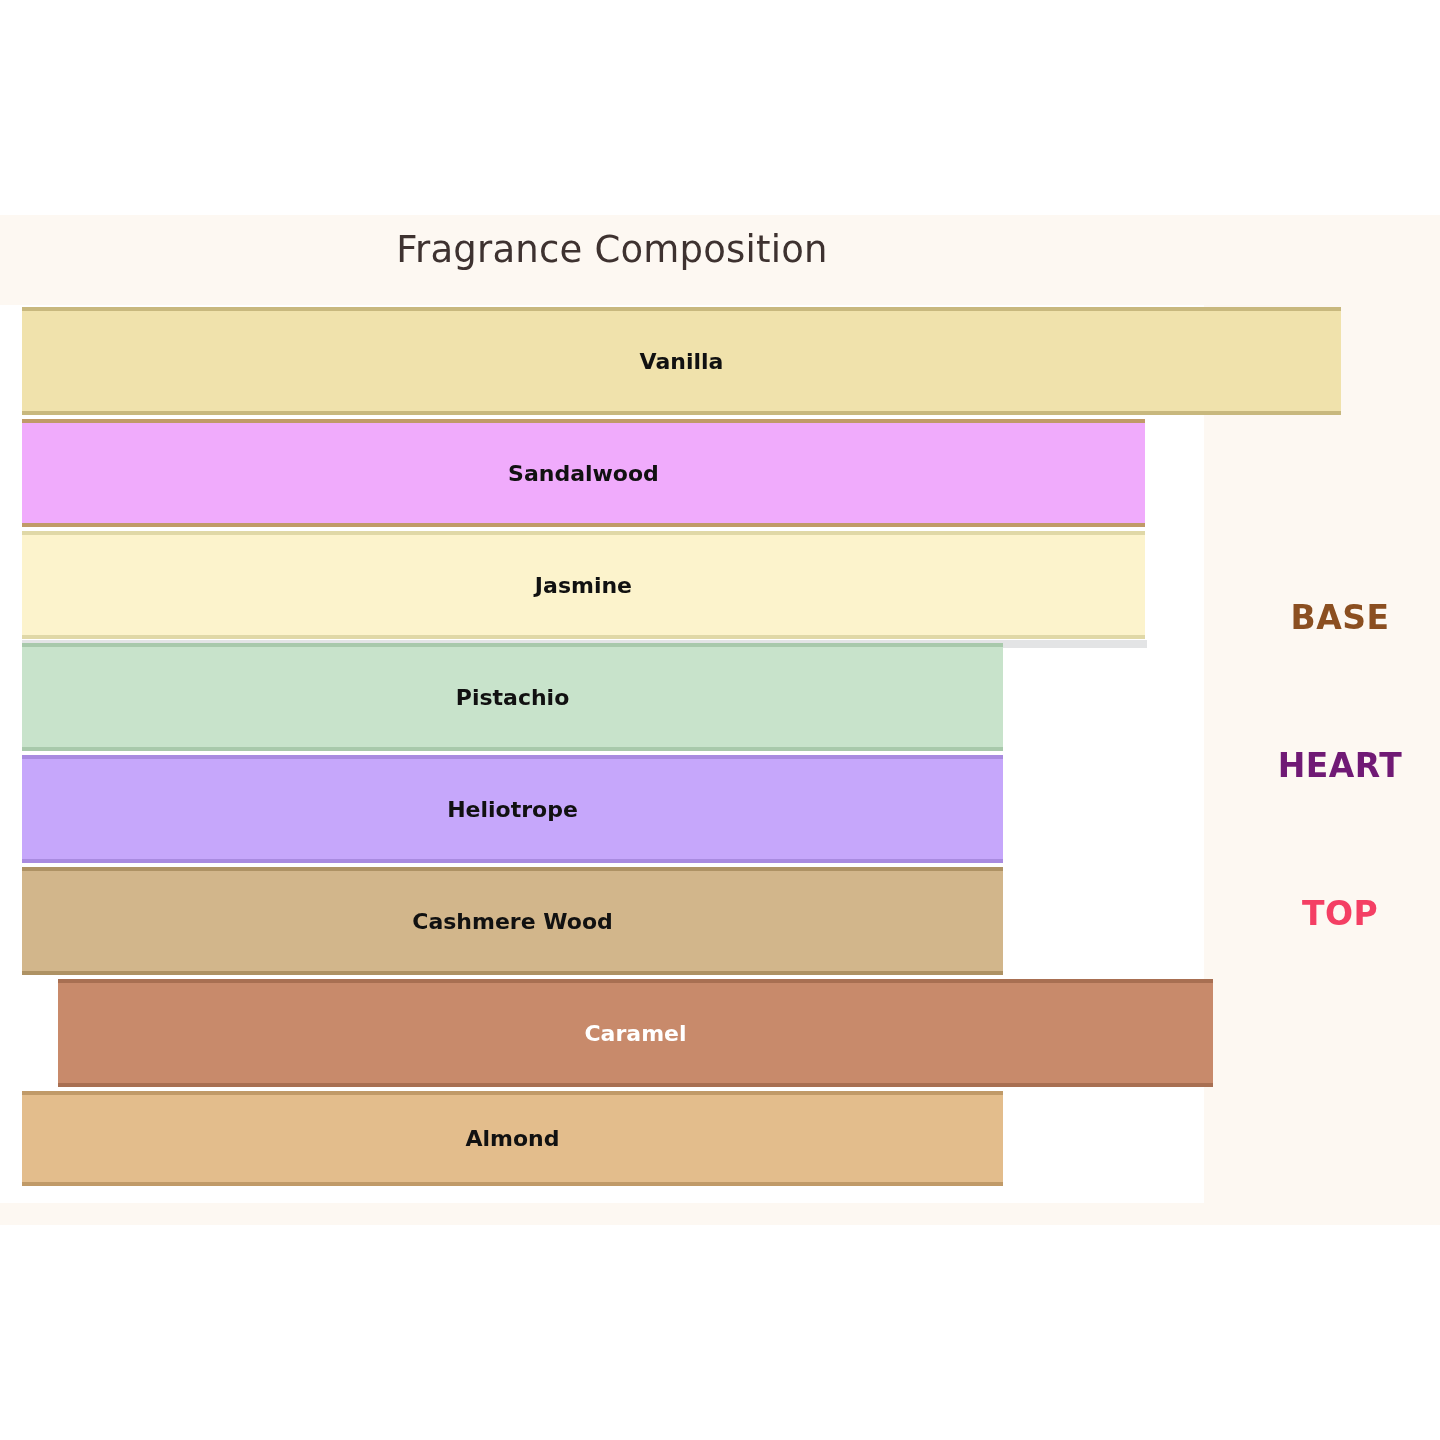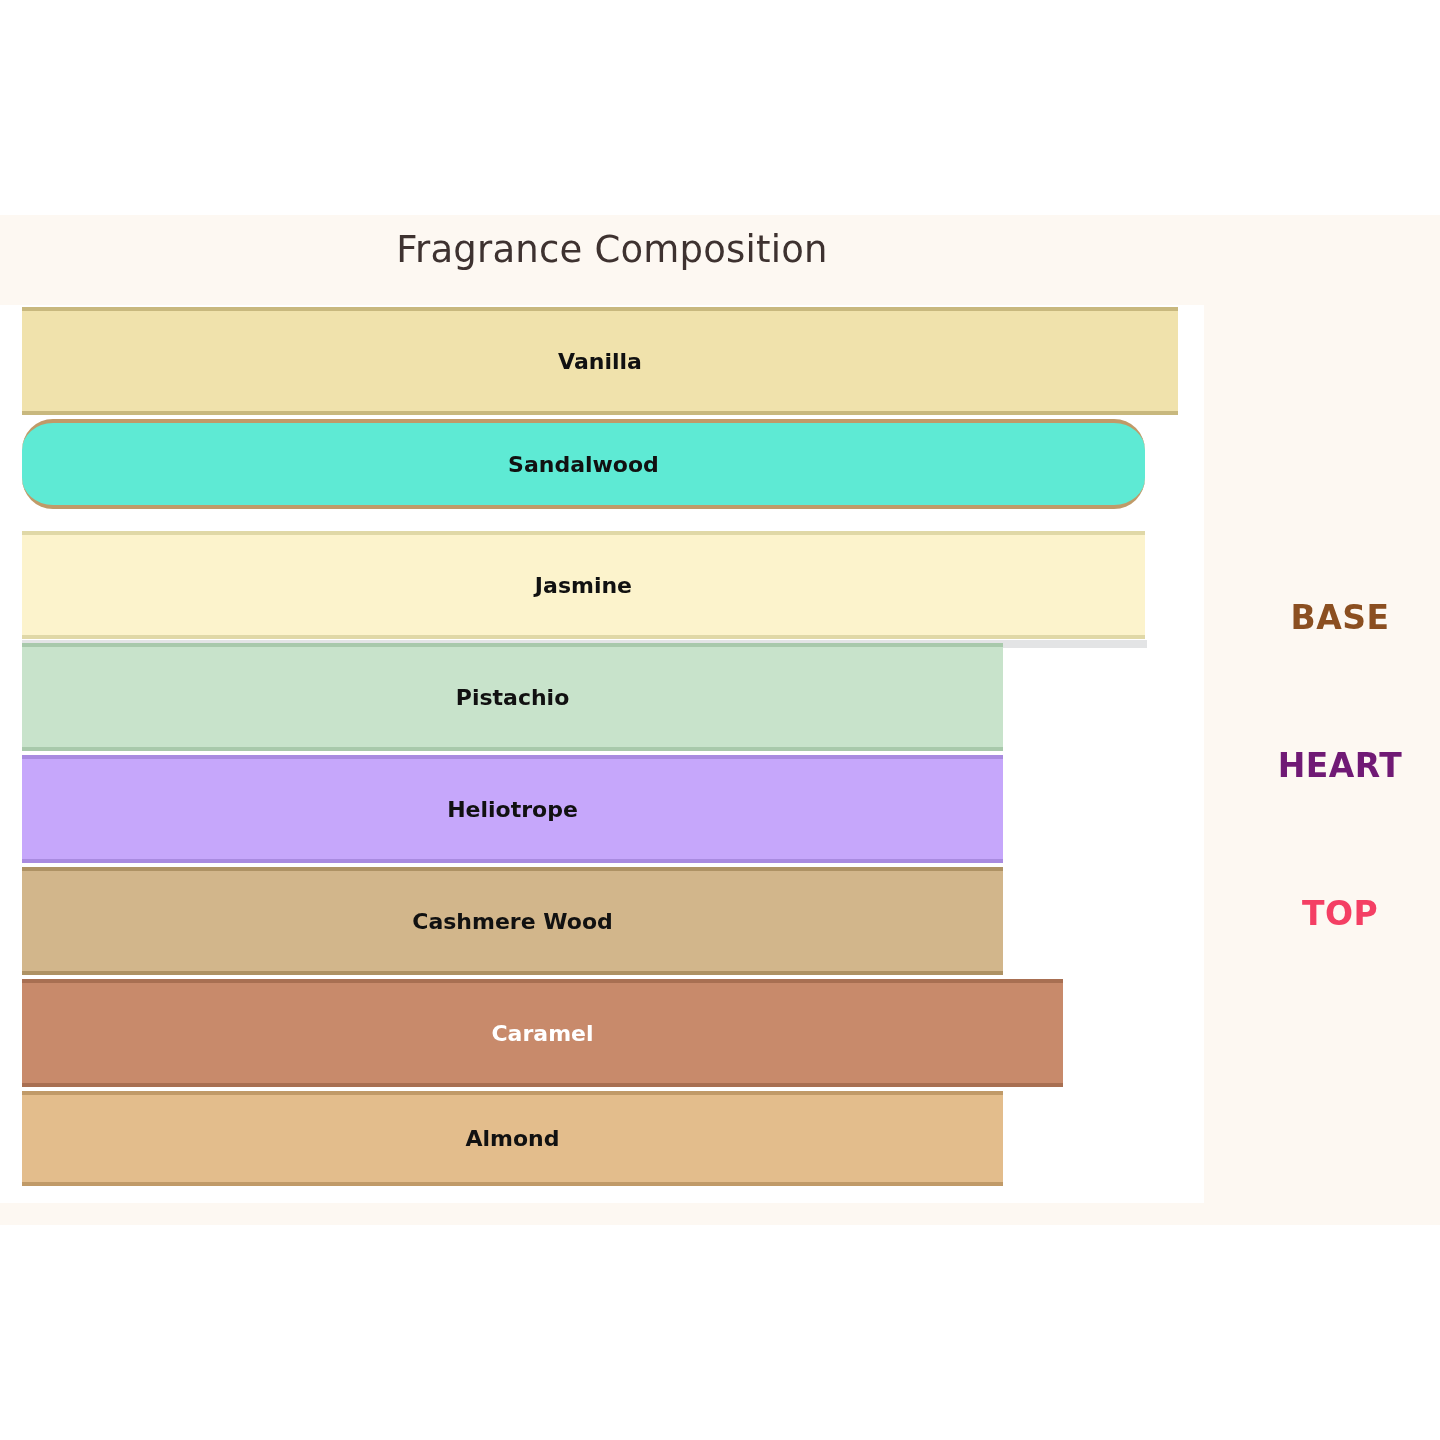--- a/index.html
+++ b/index.html
@@ -70,39 +70,39 @@
 
   <div class="fig-bg"></div>
 
   <div class="plot-panel"></div>
 
   <div class="chart-title">Fragrance Composition</div>
 
   <div class="grey-strip"></div>
 
   <div class="bars" id="bars">
-      <div class="bar" style="top: 0px; height: 108px; width: 1156px; background: rgb(240, 226, 172); border-top: 4px solid rgb(200, 184, 126); border-bottom: 4px solid rgb(200, 184, 126);">
+      <div class="bar" style="top: 0px; height: 108px; width: 1319px; background: rgb(240, 226, 172); border-top: 4px solid rgb(200, 184, 126); border-bottom: 4px solid rgb(200, 184, 126);">
         <span class="bar-label" style="color: rgb(17, 17, 17);">Vanilla</span>
       </div>
-      <div class="bar" style="top: 112px; height: 90px; width: 1122.9px; background: #5eead4; border-top: 4px solid rgb(192, 154, 104); border-bottom: 4px solid rgb(192, 154, 104); border-radius: 31px;">
+      <div class="bar" style="top: 112px; height: 108px; width: 1122.9px; background: #f0abfc; border-top: 4px solid rgb(192, 154, 104); border-bottom: 4px solid rgb(192, 154, 104);">
         <span class="bar-label" style="color: rgb(17, 17, 17);">Sandalwood</span>
       </div>
       <div class="bar" style="top: 224px; height: 108px; width: 1122.9px; background: rgb(252, 243, 204); border-top: 4px solid rgb(224, 216, 167); border-bottom: 4px solid rgb(224, 216, 167);">
         <span class="bar-label" style="color: rgb(17, 17, 17);">Jasmine</span>
       </div>
       <div class="bar" style="top: 336px; height: 108px; width: 981.06px; background: rgb(200, 227, 203); border-top: 4px solid rgb(168, 201, 171); border-bottom: 4px solid rgb(168, 201, 171);">
         <span class="bar-label" style="color: rgb(17, 17, 17);">Pistachio</span>
       </div>
       <div class="bar" style="top: 448px; height: 108px; width: 981.06px; background: rgb(198, 167, 251); border-top: 4px solid rgb(169, 139, 224); border-bottom: 4px solid rgb(169, 139, 224);">
         <span class="bar-label" style="color: rgb(17, 17, 17);">Heliotrope</span>
       </div>
       <div class="bar" style="top: 560px; height: 108px; width: 981.06px; background: rgb(210, 182, 139); border-top: 4px solid rgb(174, 146, 100); border-bottom: 4px solid rgb(174, 146, 100);">
         <span class="bar-label" style="color: rgb(17, 17, 17);">Cashmere Wood</span>
       </div>
-      <div class="bar" style="top: 672px; height: 108px; width: 1041px; background: rgb(200, 138, 107); border-top: 4px solid rgb(168, 111, 82); border-bottom: 4px solid rgb(168, 111, 82);">
+      <div class="bar" style="top: 672px; height: 108px; width: 1155px; background: rgb(200, 138, 107); border-top: 4px solid rgb(168, 111, 82); border-bottom: 4px solid rgb(168, 111, 82); margin-left: 36px;">
         <span class="bar-label" style="color: rgb(255, 255, 255);">Caramel</span>
       </div>
       <div class="bar" style="top: 784px; height: 95px; width: 981.06px; background: rgb(227, 189, 140); border-top: 4px solid rgb(192, 154, 104); border-bottom: 4px solid rgb(192, 154, 104);">
         <span class="bar-label" style="color: rgb(17, 17, 17);">Almond</span>
       </div>
     </div>
 
   <div id="group-labels">
       <div class="grp" style="top: 598px; left: 1240px; width: 200px; color: rgb(139, 79, 33);">BASE</div>
       <div class="grp" style="top: 746px; left: 1240px; width: 200px; color: #701a75;">HEART</div>

